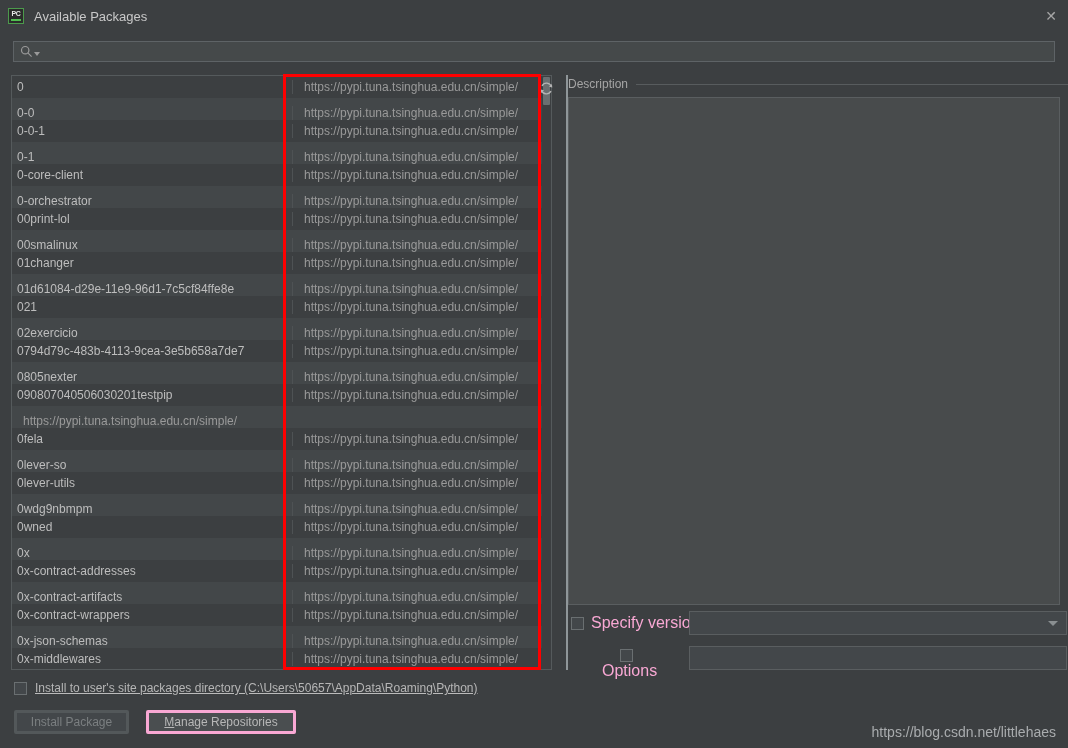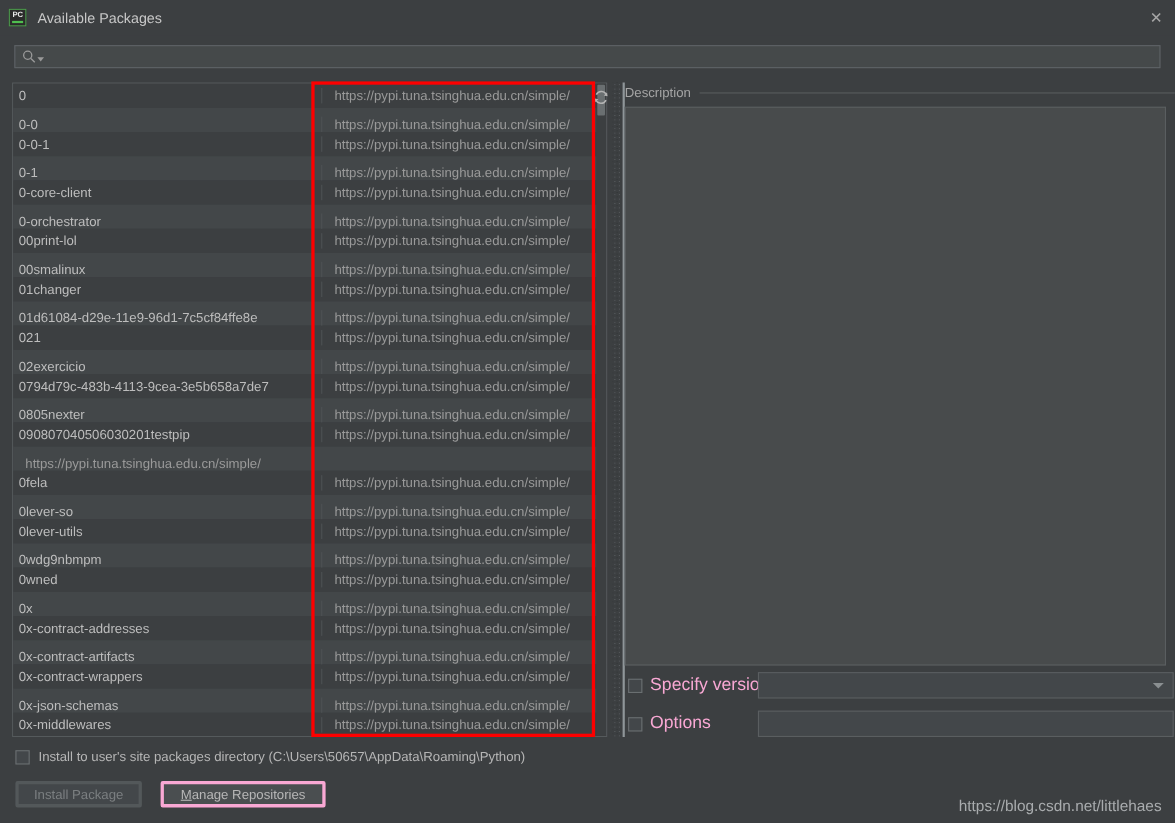--- a/index.html
+++ b/index.html
@@ -225,21 +225,21 @@
     box-sizing: border-box;
   }
 
   
   #version-row, #options-row {
     position: absolute;
     display: flex;
     align-items: center;
   }
   #version-row { left: 571px; top: 614px; }
-  #options-row { left: 571px; top: 649px; }
+  #options-row { left: 595px; top: 649px; flex-direction: column; }
 
   .jb-checkbox {
     width: 13px; height: 13px;
     box-sizing: border-box;
     border: 1px solid #6a6f71;
     background: #43474a;
     flex: 0 0 auto;
   }
   .cb-label {
     margin-left: 7px;
@@ -273,20 +273,21 @@
     border: 1px solid #5a5e60;
     background: #43474a;
   }
 
   
   #install-user-row {
     position: absolute;
     left: 14px; top: 681px;
     display: flex;
     align-items: center;
+    text-decoration: underline;
   }
   #install-user-label {
     margin-left: 8px;
     color: #b6b6b6;
     font-size: 12px;
     white-space: nowrap;
   }
   .jb-button {
     position: absolute;
     height: 24px;

